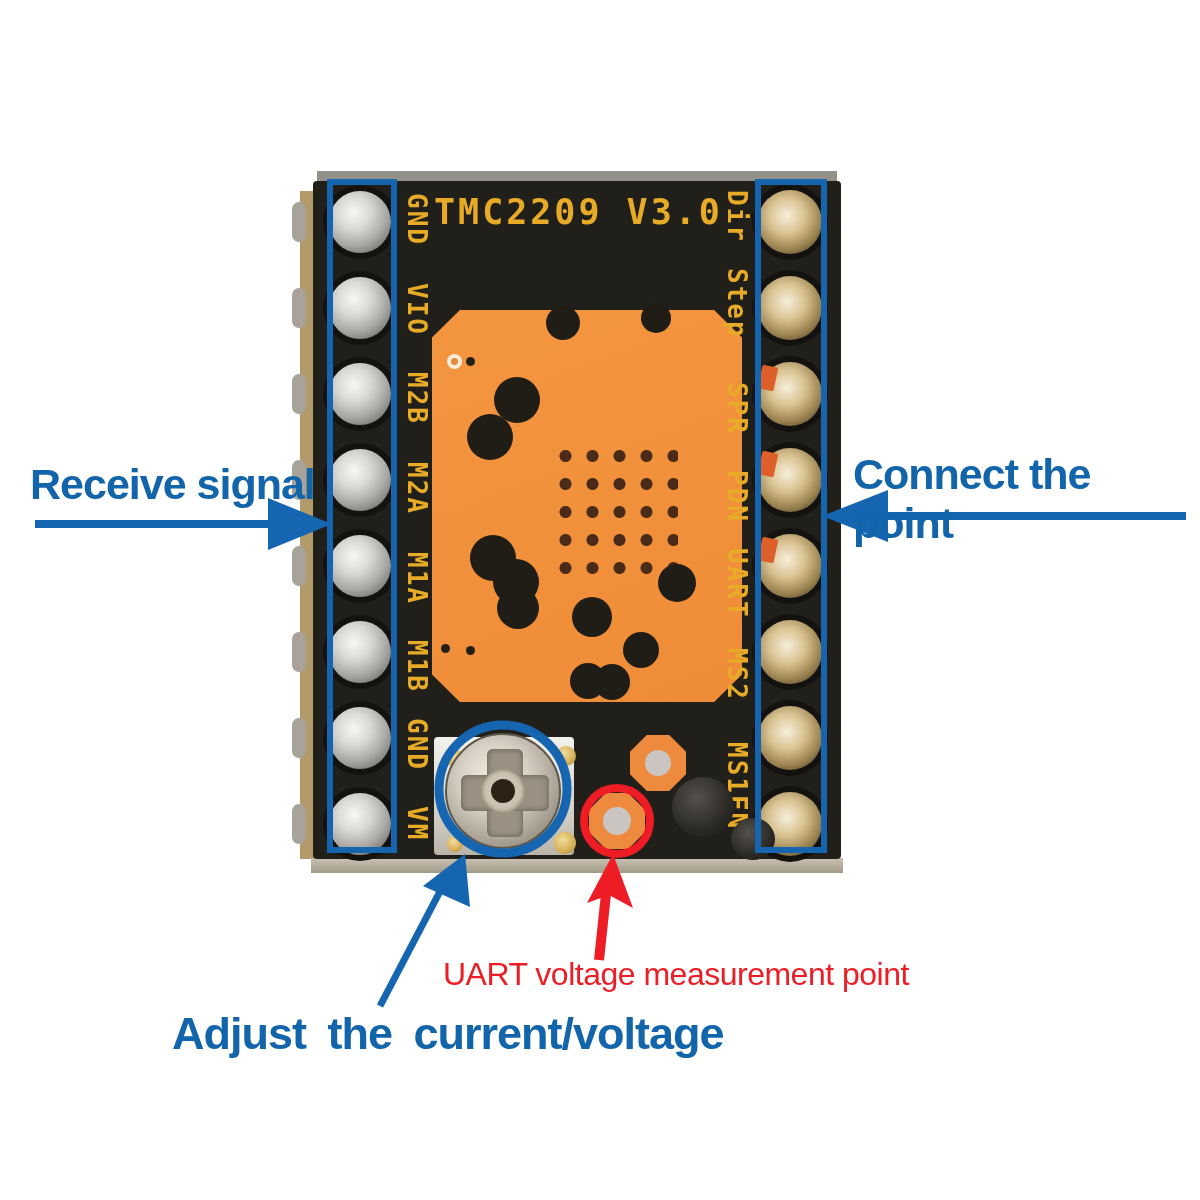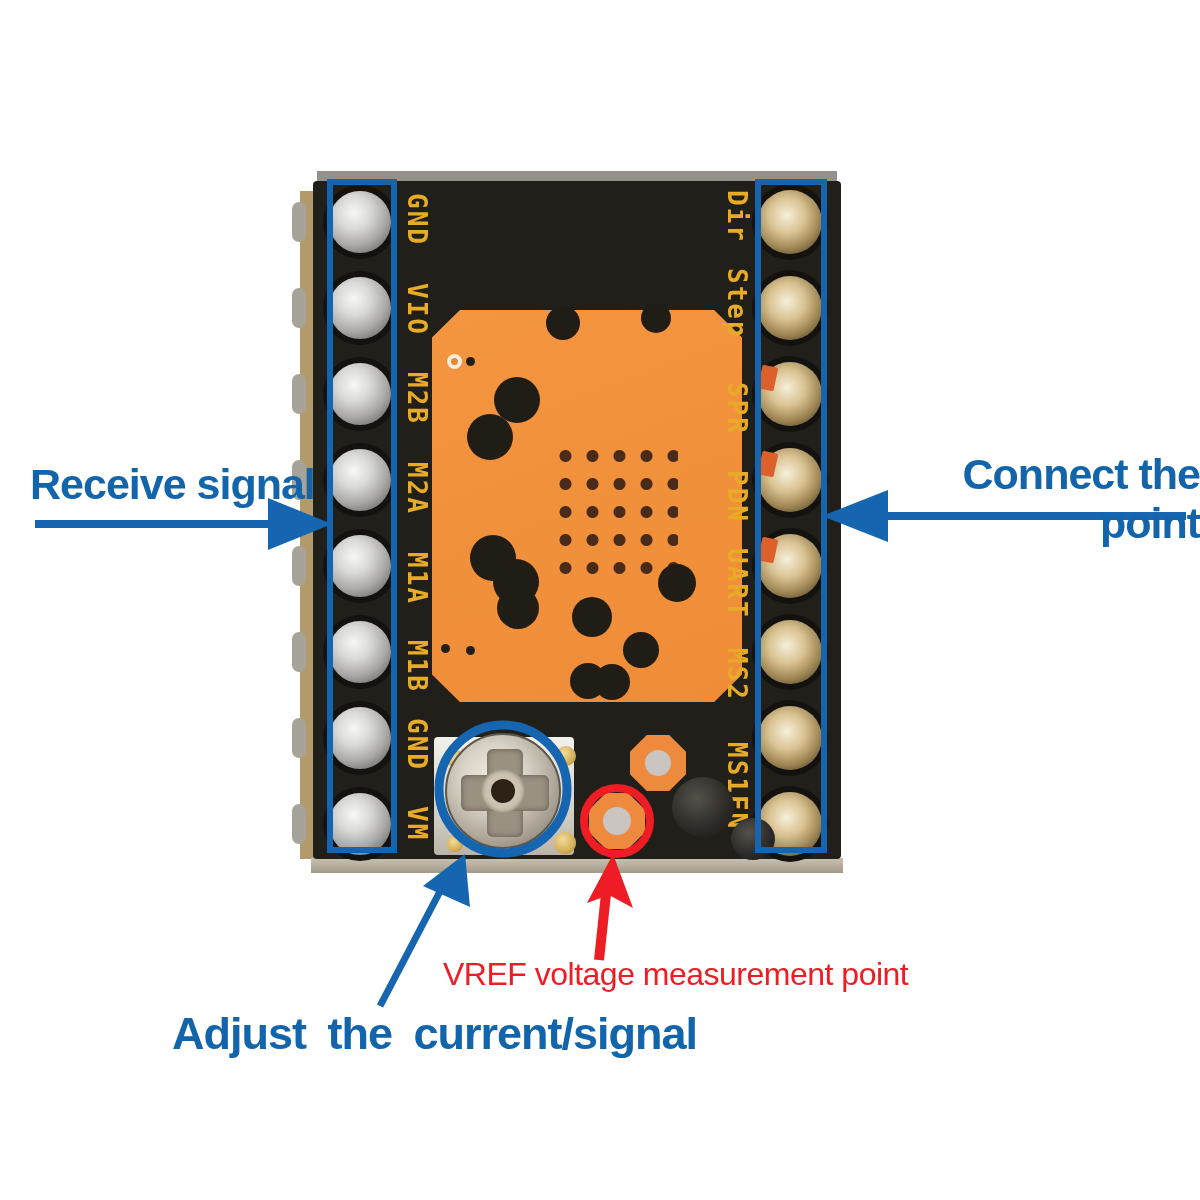--- a/index.html
+++ b/index.html
@@ -60,21 +60,21 @@
   .sblob{position:absolute;border-radius:50%;z-index:2;
     background:radial-gradient(circle at 40% 35%,#55524c,#2b2925 60%,#191714);}
 
   
   .rail-box{position:absolute;top:179px;height:674px;border:6px solid #1565b0;box-sizing:border-box;z-index:4;}
   .rail-box.left{left:327px;width:70px;}
   .rail-box.right{left:755px;width:72px;}
 
   
   svg.overlay{position:absolute;left:0;top:0;width:1200px;height:1200px;z-index:5;pointer-events:none;}
-  .ann{position:absolute;z-index:6;font-weight:bold;color:#1365ab;letter-spacing:-1px;text-align:right;}
+  .ann{position:absolute;z-index:6;font-weight:bold;color:#1365ab;letter-spacing:-1px;}
   .ann-receive{left:30px;top:460px;font-size:43px;}
   .ann-connect{left:853px;top:450px;font-size:43px;}
   .ann-adjust{left:172px;top:1008px;font-size:45px;word-spacing:10px;}
   .ann-vref{left:443px;top:956px;font-size:32px;font-weight:normal;color:#ee1c24;letter-spacing:-0.5px;}
 </style>
 </head>
 <body>
 
 <div class="stage">
 
@@ -85,20 +85,21 @@
   <div class="castellation" style="left:292px;top:288px"></div>
   <div class="castellation" style="left:292px;top:374px"></div>
   <div class="castellation" style="left:292px;top:460px"></div>
   <div class="castellation" style="left:292px;top:546px"></div>
   <div class="castellation" style="left:292px;top:632px"></div>
   <div class="castellation" style="left:292px;top:718px"></div>
   <div class="castellation" style="left:292px;top:804px"></div>
 
   <div class="pcb"></div>
 
+  <div class="silk silk-title">TMC2209 V3.0</div>
 
   <div class="thermal-pad"></div>
   <div class="via-grid"></div>
   <div class="via-ring"></div>
   <div class="dot" style="left:466px;top:357px"></div>
   <div class="dot" style="left:441px;top:644px"></div>
   <div class="dot" style="left:466px;top:646px"></div>
   <div class="blob" style="left:494px;top:377px;width:46px;height:46px"></div>
   <div class="blob" style="left:467px;top:414px;width:46px;height:46px"></div>
   <div class="blob" style="left:546px;top:306px;width:34px;height:34px"></div>
@@ -180,16 +181,16 @@
     <circle cx="503" cy="789" r="64" fill="none" stroke-width="9" stroke="#1565b0"></circle>
     <line x1="380" y1="1006" x2="447" y2="878" stroke-width="7" stroke="#1565b0"></line>
     <polygon points="465,854 470,907 423,886" fill="#1565b0"></polygon>
     <circle cx="617" cy="821" r="33" fill="none" stroke-width="8" stroke="#ee1c24"></circle>
     <line x1="599" y1="960" x2="606" y2="894" stroke-width="10" stroke="#ee1c24"></line>
     <polygon points="613,854 633,908 609,895 587,903" fill="#ee1c24"></polygon>
   </svg>
 
   <div class="ann ann-receive">Receive signal</div>
   <div class="ann ann-connect">Connect the point</div>
-  <div class="ann ann-adjust">Adjust the current/signal</div>
-  <div class="ann ann-vref">VREF voltage measurement point</div>
+  <div class="ann ann-adjust">Adjust the current/voltage</div>
+  <div class="ann ann-vref">UART voltage measurement point</div>
 
 </div>
 
 </body></html>

